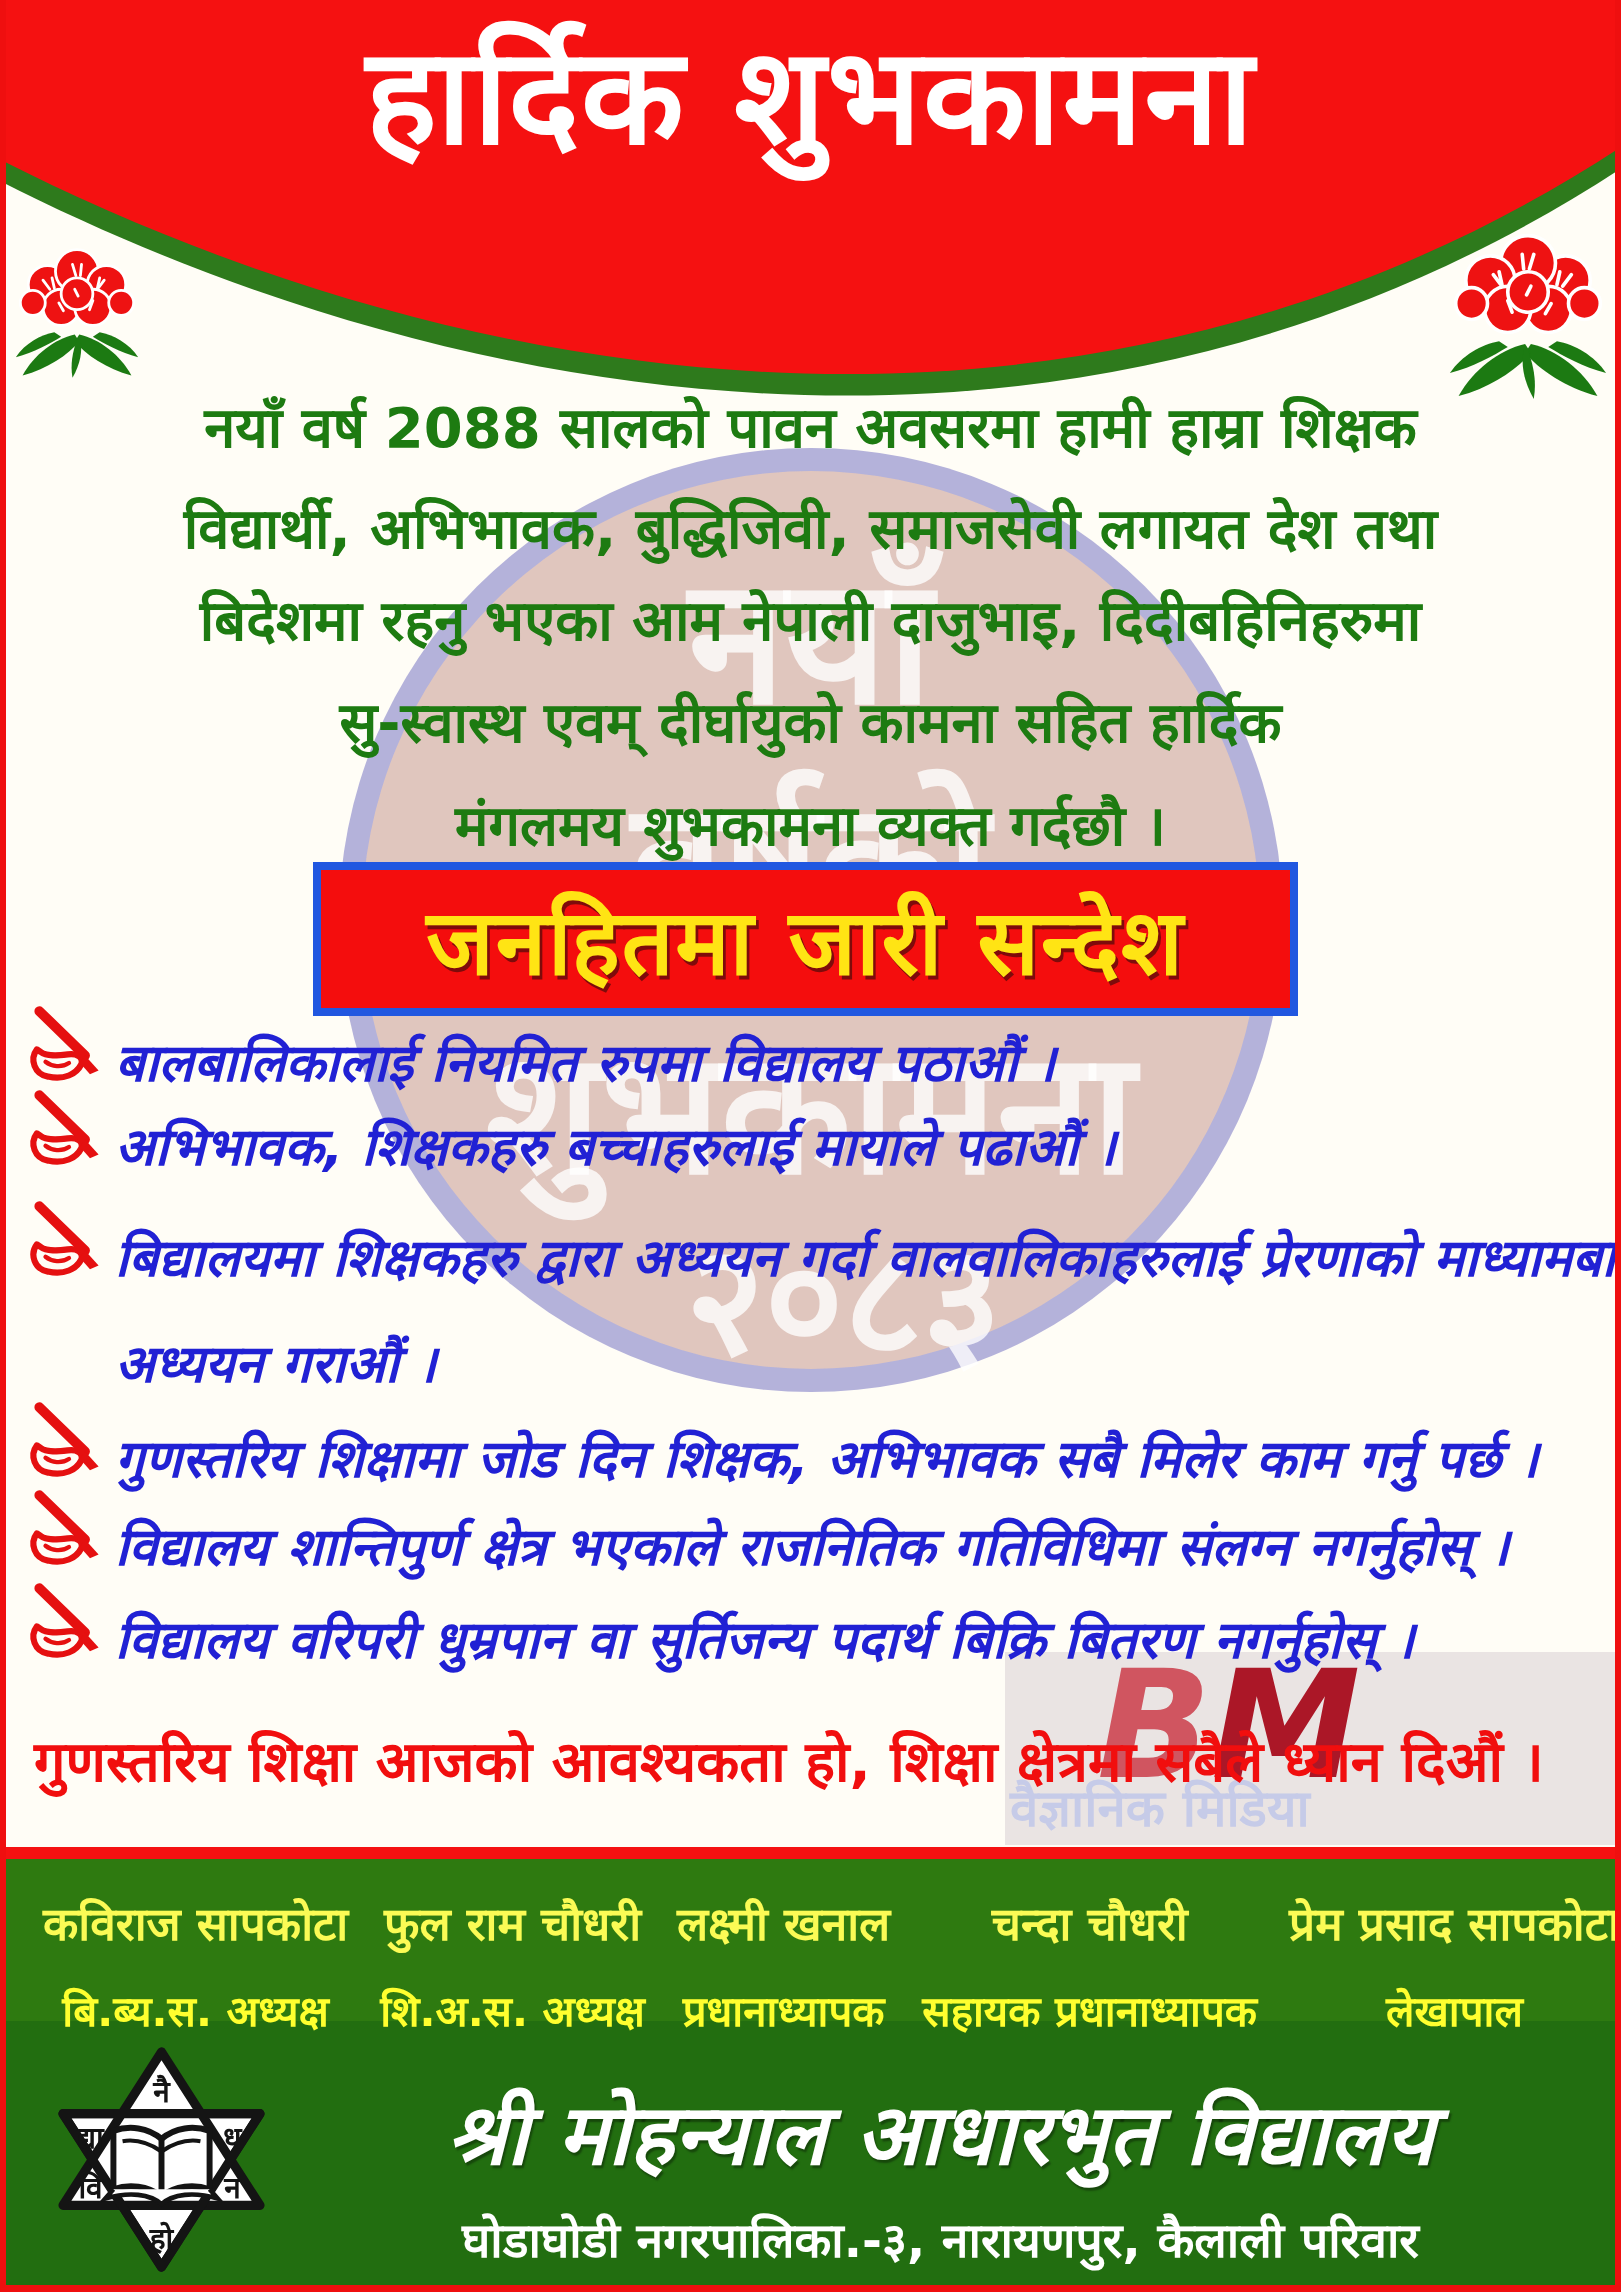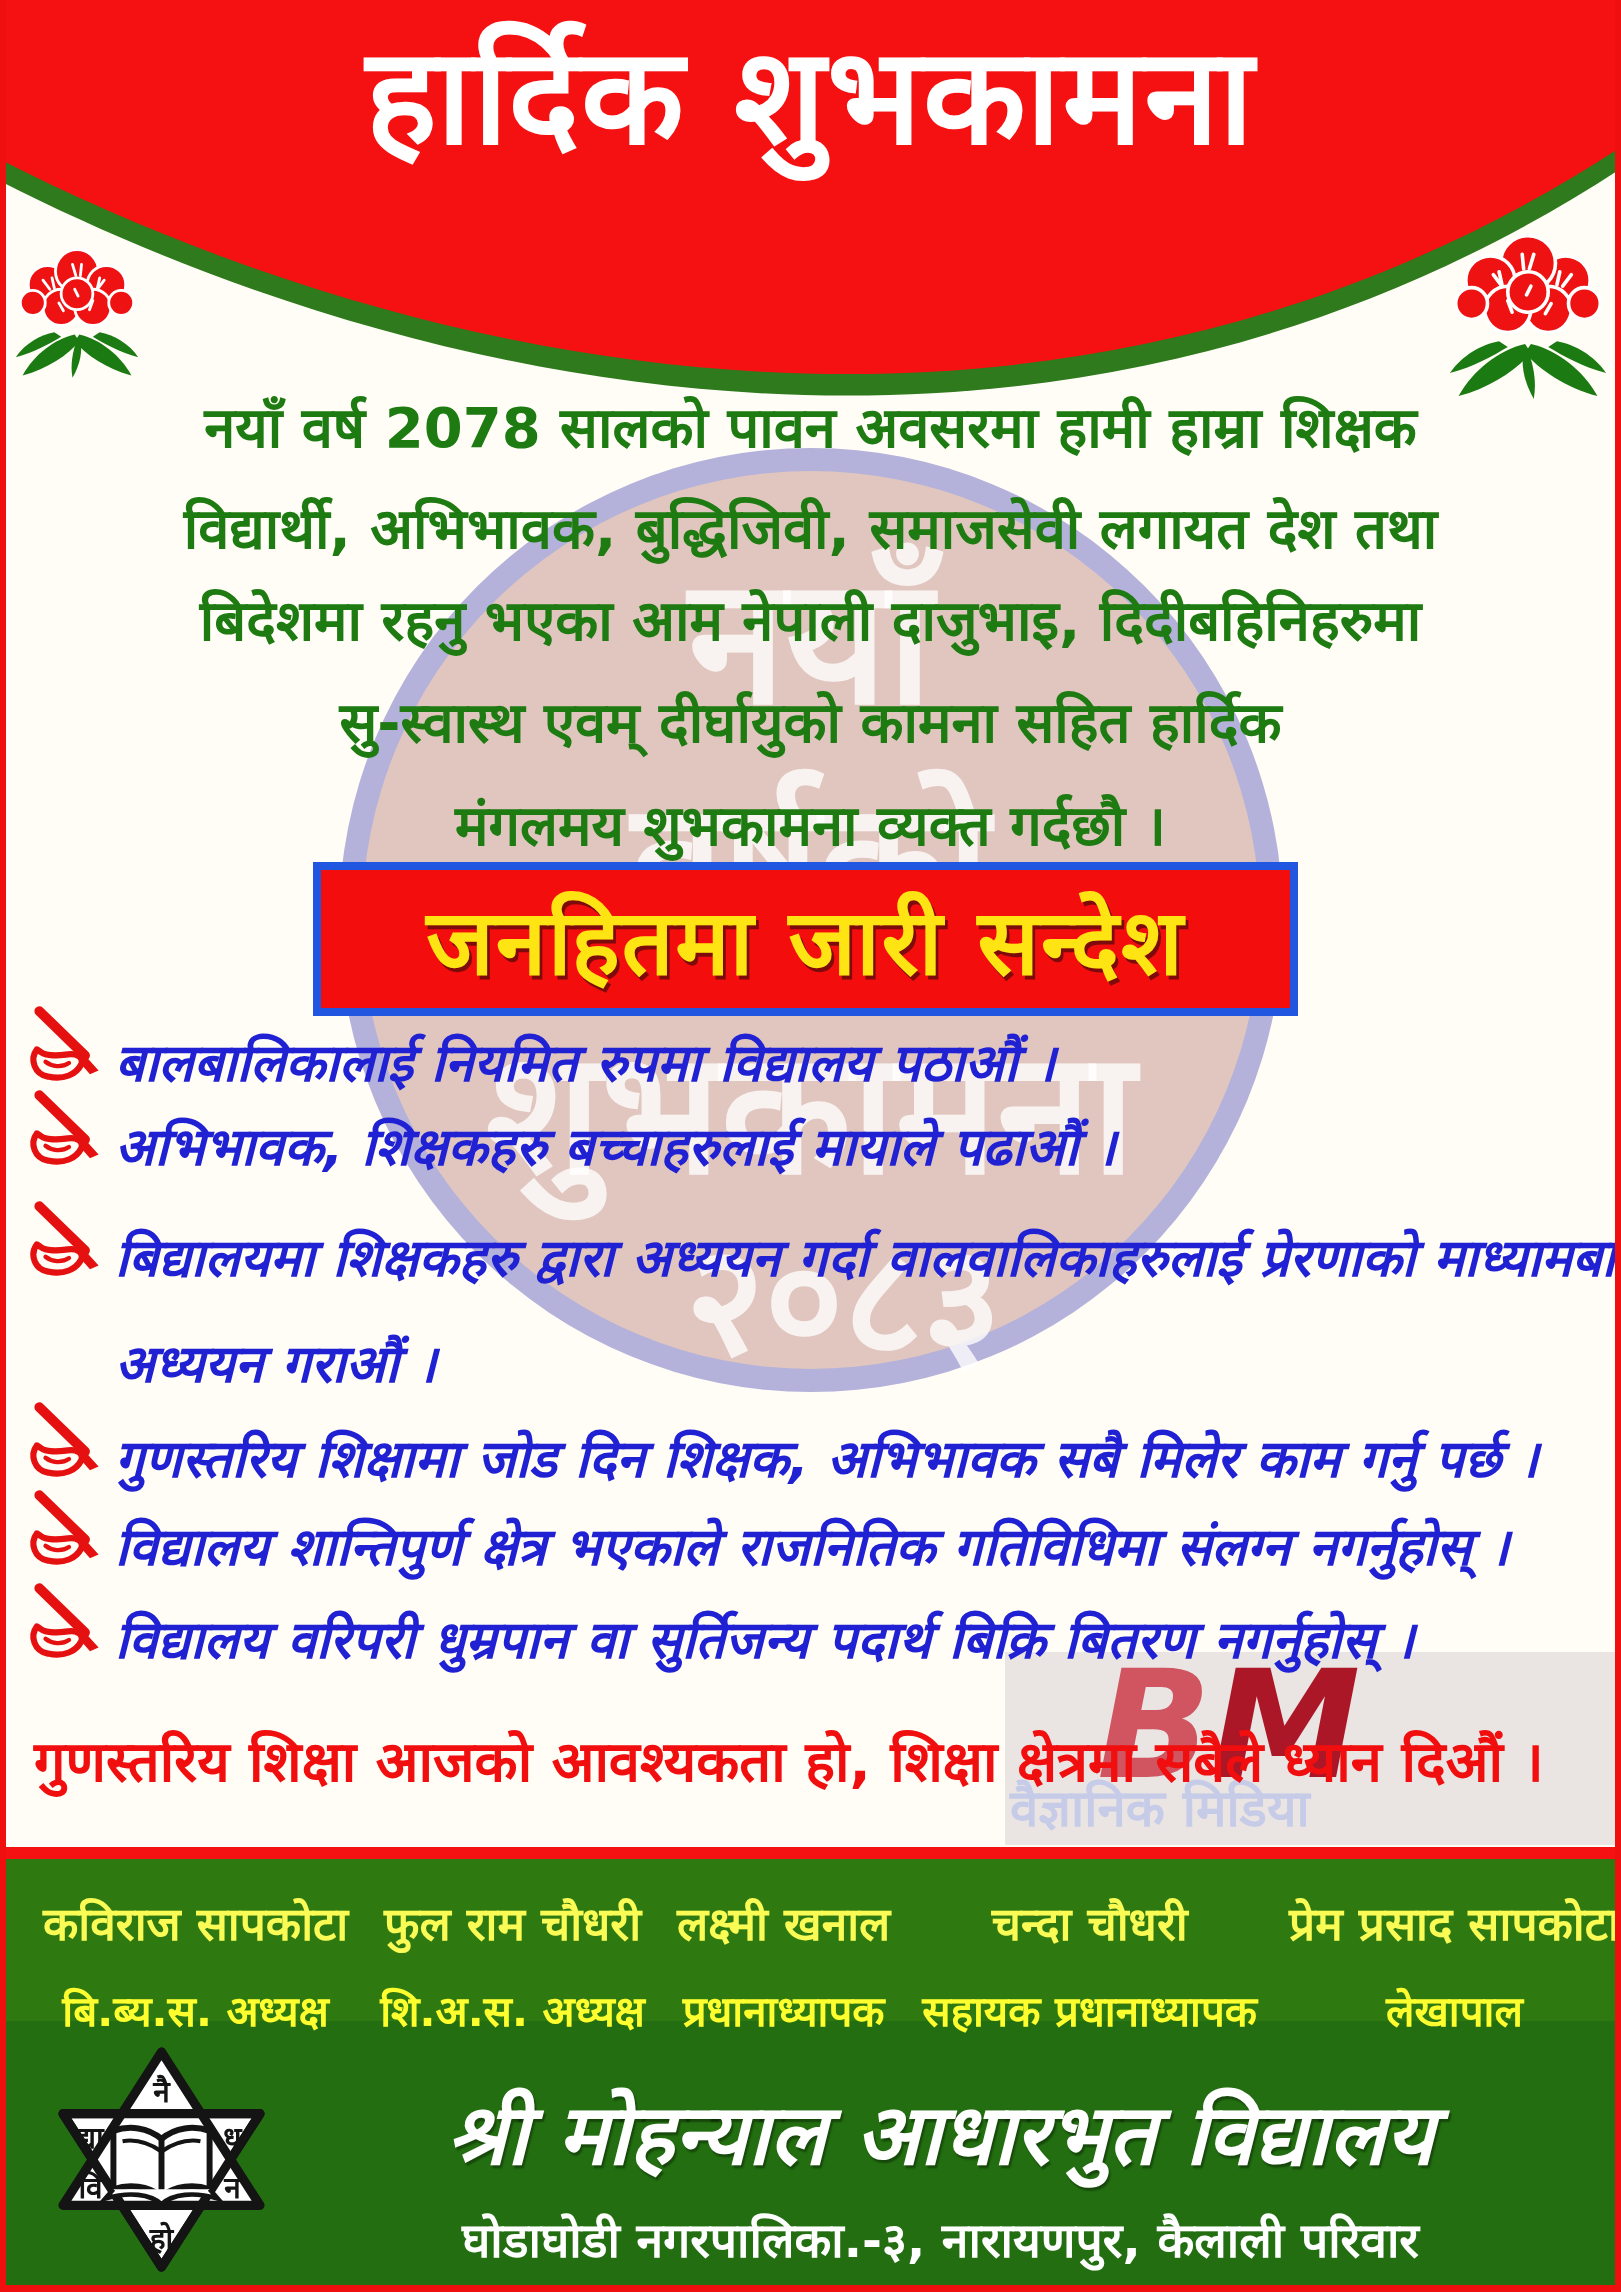--- a/index.html
+++ b/index.html
@@ -146,21 +146,21 @@
   </svg>
   <div class="main-title">हार्दिक शुभकामना</div>
 
   <svg class="flower fl-left" viewBox="0 0 120 130">
       <use href="#flower-sym"></use>
     </svg>
   <svg class="flower fl-right" viewBox="0 0 120 130">
       <use href="#flower-sym"></use>
     </svg>
 
-  <div class="greet-line g0">नयाँ वर्ष 2078 सालको पावन अवसरमा हामी हाम्रा शिक्षक</div>
+  <div class="greet-line g0">नयाँ वर्ष 2088 सालको पावन अवसरमा हामी हाम्रा शिक्षक</div>
   <div class="greet-line g1">विद्यार्थी, अभिभावक, बुद्धिजिवी, समाजसेवी लगायत देश तथा</div>
   <div class="greet-line g2">बिदेशमा रहनु भएका आम नेपाली दाजुभाइ, दिदीबहिनिहरुमा</div>
   <div class="greet-line g3">सु-स्वास्थ एवम् दीर्घायुको कामना सहित हार्दिक</div>
   <div class="greet-line g4">मंगलमय शुभकामना व्यक्त गर्दछौ ।</div>
 
   <div class="notice-box">
     <span>जनहितमा जारी सन्देश</span>
   </div>
 
   <div class="bullet b0">

